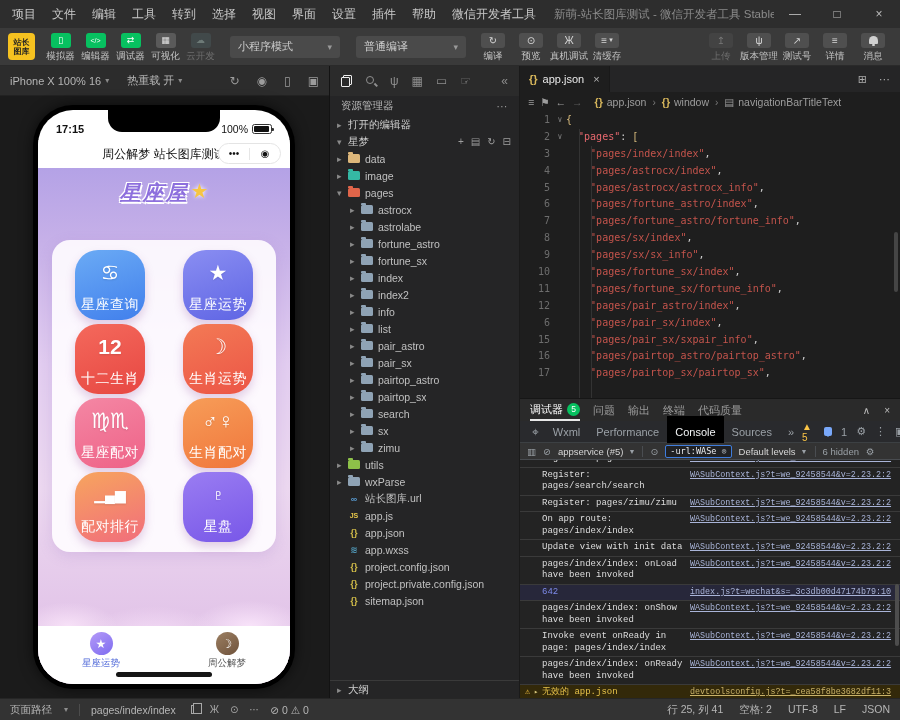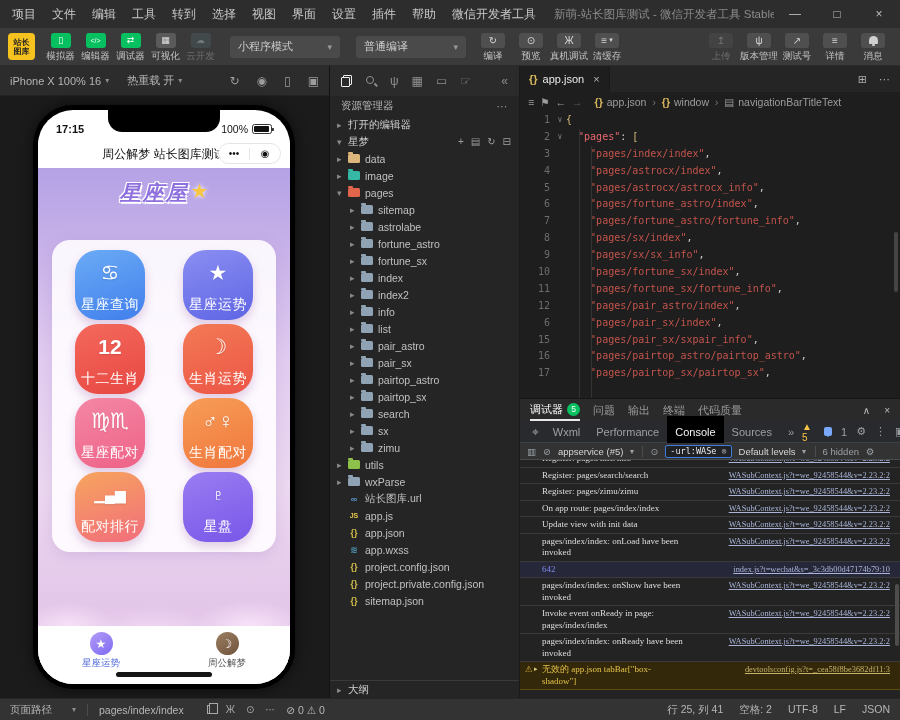--- a/index.html
+++ b/index.html
@@ -154,36 +154,36 @@
   .bub{width:11px;height:9px;background:#79a8fa;border-radius:2px;position:relative;display:inline-block}
   .bub::after{content:"";position:absolute;left:2px;bottom:-3px;border:2px solid transparent;border-top-color:#79a8fa}
   .dt-filter{height:17px;background:#333;display:flex;align-items:center;gap:7px;padding:0 7px;font-size:9.5px;
     color:#9aa0a6;flex-shrink:0;border-bottom:1px solid #494c50}
   .fdd{display:flex;align-items:center;gap:5px;color:#d6d6d6}
   .fdd .caret{font-size:7px;color:#9aa0a6}
   .fbox{height:13px;border:1px solid #3f7ddd;border-radius:2px;background:#202124;color:#e8eaed;
     display:flex;align-items:center;padding:0 4px;gap:5px;font-family:"DejaVu Sans Mono",monospace;font-size:8.5px}
   .fclear{color:#9aa0a6}
   .fdiv{width:1px;height:11px;background:#4a4d51}
-  .console{flex:1;background:#232323;font-family:Liberation Serif, serif;font-size:9px;overflow:hidden;position:relative}
+  .console{flex:1;background:#232323;font-family:Liberation Mono, monospace;font-size:9px;overflow:hidden;position:relative}
   .console::after{content:"";position:absolute;right:1px;top:52%;width:4px;height:26%;background:#4d4d4d;border-radius:2px}
   .crow{display:flex;align-items:flex-start;padding:2px 10px 2px 22px;border-bottom:1px solid #3a3a3a;
     line-height:11.5px;color:#dedede;position:relative}
   .cmsg{width:142px;flex-shrink:0;word-wrap:break-word}
   .clink{margin-left:auto;color:#a9b4d8;text-decoration:underline;white-space:nowrap;font-size:8.4px;padding-left:6px}
   .crow.val{background:#27273a}.crow.val .cmsg{color:#7d8ae8}
   .crow.warn{background:#33290a;border-color:#5c4d10;color:#e6c24a}
   .crow.warn .clink{color:#c9b269}
   .wico{position:absolute;left:5px;top:2px;color:#e8b73c;font-size:8.5px}
   .warrow{position:absolute;left:14px;top:2px;color:#d8c87c;font-size:7px}
 
   
   .statusbar{position:absolute;bottom:0;left:0;right:0;height:22px;background:#333;display:flex;align-items:center;
     font-size:10.5px;color:#b6b6b6;padding:0 10px;gap:11px;border-top:1px solid #262626}
-  .sb-item{display:flex;align-items:center;gap:20px;white-space:nowrap}
+  .sb-item{display:flex;align-items:center;gap:12px;white-space:nowrap}
   .sb-item .caret{font-size:8px;color:#8d8d8d}
   .sb-div{width:1px;height:12px;background:#4c4c4c}
   .sb-ic{color:#a5a5a5;font-size:10px}
   .i-copy{width:8px;height:9px;border:1px solid #a8a8a8;display:inline-block;position:relative;margin-left:3px}
   .i-copy::before{content:"";position:absolute;left:1.5px;top:-3.5px;width:7px;height:9px;border:1px solid #a8a8a8;background:#333}
   .sb-right{margin-left:auto;display:flex;gap:16px;color:#b6b6b6}
 </style>
 </head>
 <body>
 
@@ -424,21 +424,21 @@
           <span class="tname">image</span>
         </div>
         <div class="trow" style="padding-left: 7px;">
           <span class="chev">▾</span>
           <span class="fold-ic" style="background: rgb(224, 101, 74);"></span>
           <span class="tname">pages</span>
         </div>
         <div class="trow" style="padding-left: 20px;">
           <span class="chev">▸</span>
           <span class="fold-ic" style="background: rgb(143, 163, 181);"></span>
-          <span class="tname">sitemap</span>
+          <span class="tname">astrocx</span>
         </div>
         <div class="trow" style="padding-left: 20px;">
           <span class="chev">▸</span>
           <span class="fold-ic" style="background: rgb(143, 163, 181);"></span>
           <span class="tname">astrolabe</span>
         </div>
         <div class="trow" style="padding-left: 20px;">
           <span class="chev">▸</span>
           <span class="fold-ic" style="background: rgb(143, 163, 181);"></span>
           <span class="tname">fortune_astro</span>

